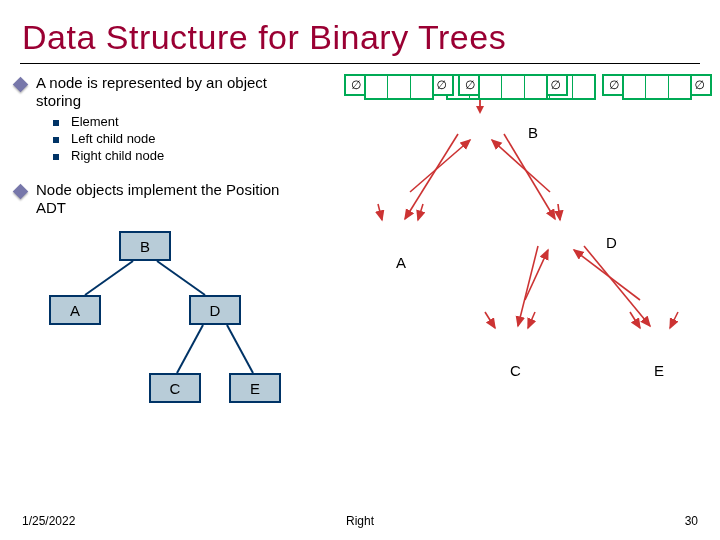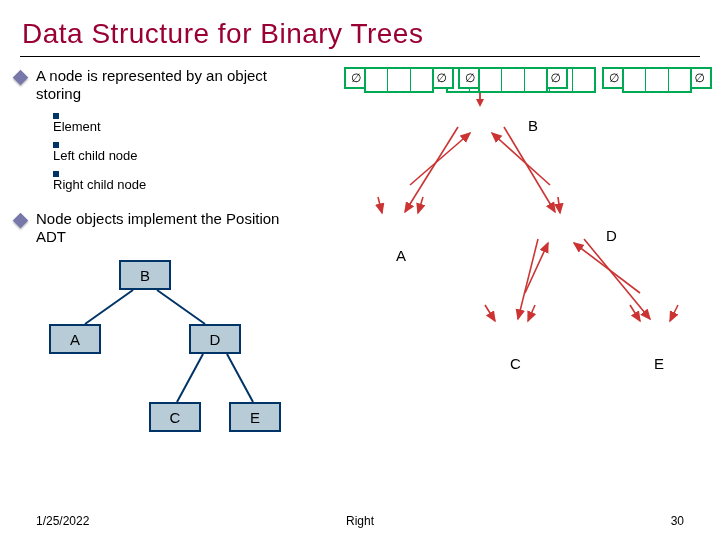--- a/index.html
+++ b/index.html
@@ -1,44 +1,44 @@
 <!DOCTYPE html>
 <html><head>
 <meta charset="utf-8">
 <style>
   * { box-sizing: border-box; margin: 0; padding: 0; }
   body { width: 720px; height: 540px; background: #fff; font-family: Verdana, Geneva, sans-serif; position: relative; overflow: hidden; }
-  .title { font-family: "Trebuchet MS", Verdana, sans-serif; font-size: 28px; color: #9a0033; padding: 18px 0 0 22px; letter-spacing: 0.5px; }
+  .title { font-family: "Trebuchet MS", Verdana, sans-serif; font-size: 34px; color: #9a0033; padding: 18px 0 0 22px; letter-spacing: 0.5px; }
   .hr { border-top: 1px solid #000; margin: 6px 20px 0 20px; }
   .content { display: flex; padding: 10px 0 0 0; }
   .left { width: 310px; padding-left: 15px; position: relative; }
   .right { width: 400px; position: relative; }
   .bullet-top, .bullet-sub { display: flex; align-items: flex-start; }
   .diamond { width: 11px; height: 11px; background: #77a; transform: rotate(45deg); margin: 5px 10px 0 0; flex-shrink: 0; box-shadow: 1px 1px 2px rgba(0,0,0,0.3); }
   .bt-text { font-size: 15px; line-height: 1.2; }
   .sub-list { padding-left: 38px; margin-top: 4px; }
-  .bullet-sub { margin: 2px 0; flex-direction: column; }
+  .bullet-sub { margin: 2px 0; }
   .sq { width: 6px; height: 6px; background: #036; margin: 6px 12px 0 0; flex-shrink: 0; }
   .bs-text { font-size: 13px; }
   
   .ltree { position: relative; width: 260px; height: 210px; margin-top: 6px; }
   .lbox { position: absolute; width: 52px; height: 30px; border: 2px solid #036; background: #b8ccd8; display: flex; align-items: center; justify-content: center; font-size: 15px; }
   
   .rtree { position: relative; width: 400px; height: 360px; }
   .node3 { position: absolute; width: 70px; height: 26px; border: 2px solid #0a5; background: #fff; display: flex; }
   .cell { flex: 1; border-right: 1px solid #0a5; text-align: center; font-size: 13px; line-height: 22px; }
   .cell:last-child { border-right: none; }
   .node2 { position: absolute; width: 46px; height: 22px; border: 2px solid #0a5; background: #fff; display: flex; }
   .cell2 { flex: 1; border-right: 1px solid #0a5; text-align: center; font-size: 12px; line-height: 18px; }
   .cell2:last-child { border-right: none; }
   .rlab { position: absolute; font-size: 15px; }
   .arrow { position: absolute; }
   .arrow line { stroke: #c33; stroke-width: 1.8; }
   .arrow polygon { fill: #c33; }
-  .footer { position: absolute; bottom: 12px; left: 0; width: 100%; display: flex; justify-content: space-between; padding: 0 36px; font-size: 12px; text-align: center; }
+  .footer { position: absolute; bottom: 12px; left: 0; width: 100%; display: flex; justify-content: space-between; padding: 0 22px; font-size: 12px; text-align: center; }
   .ftr-c { position: absolute; left: 50%; transform: translateX(-50%); }
 </style>
 </head>
 <body>
 
 <div class="title">Data Structure for Binary Trees</div>
 <div class="hr"></div>
 
 <div class="content">
   <div class="left">

